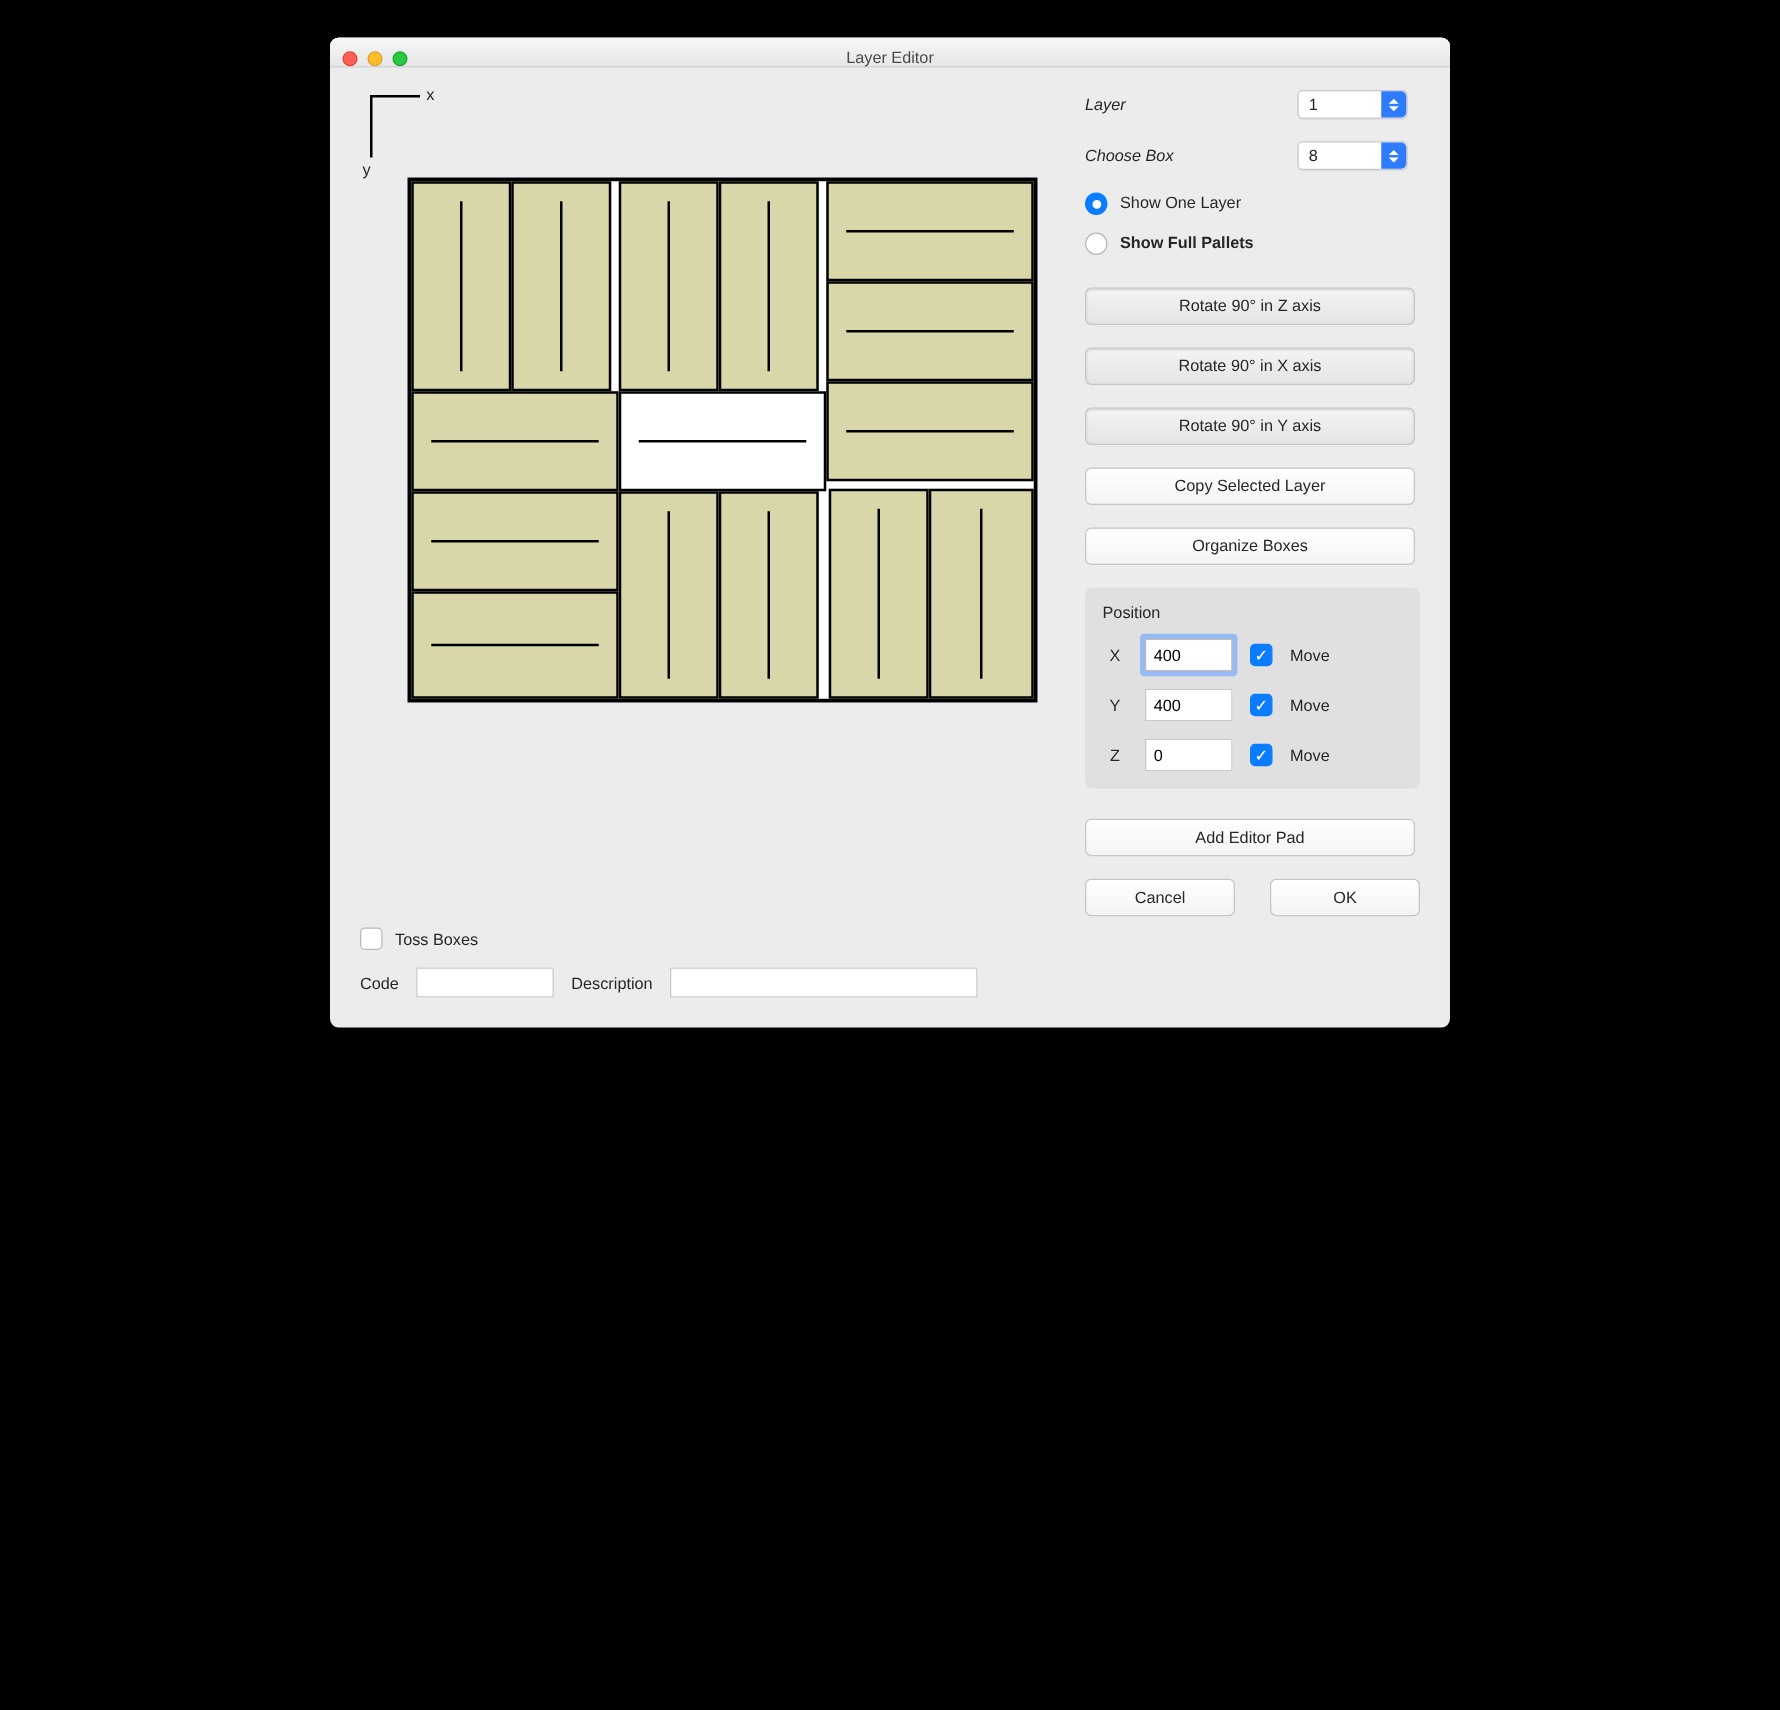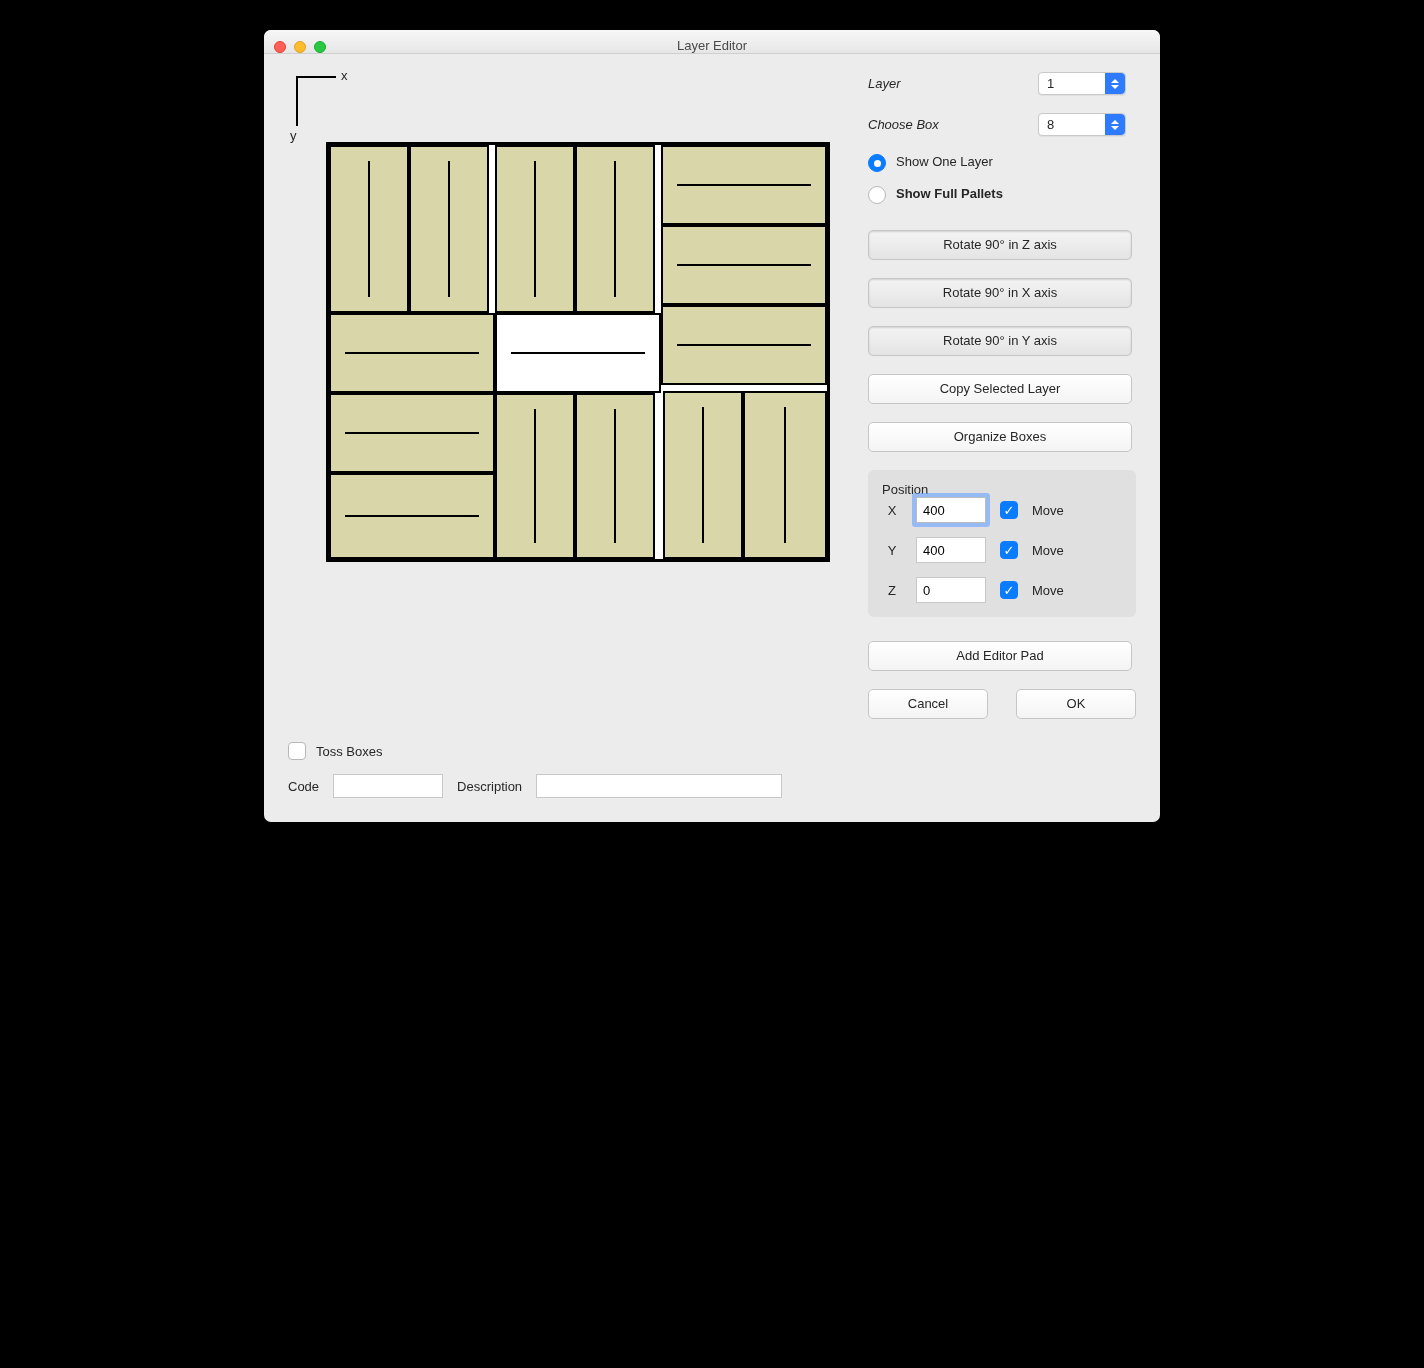--- a/index.html
+++ b/index.html
@@ -134,21 +134,21 @@
       background:linear-gradient(#f4f4f4,#e4e4e4);
       box-shadow:inset 0 1px 2px rgba(0,0,0,.15);
     }
 
     .pos-panel {
       background:rgba(0,0,0,.05);
       border-radius:6px;
       padding:12px 14px 14px;
       margin-bottom:24px;
     }
-    .pos-panel h4{ font-weight:normal; font-size:13px; }
+    .pos-panel h4{ font-weight:normal; font-size:13px; margin-bottom:14px;}
     .pos-row{ display:flex; align-items:center; gap:14px; margin-bottom:14px;}
     .pos-row:last-child{margin-bottom:0;}
     .pos-row .axlbl{ width:20px; text-align:center;}
     .pos-row input{
       width:70px; height:24px; border:1px solid #c8c8c8; padding:12px 6px; font-size:13px; background:#fff;
     }
     .pos-row.focused input{
       outline:none; border:1px solid #bcbcbc;
       box-shadow:0 0 0 4px rgba(100,160,255,.6);
       border-radius:1px;

